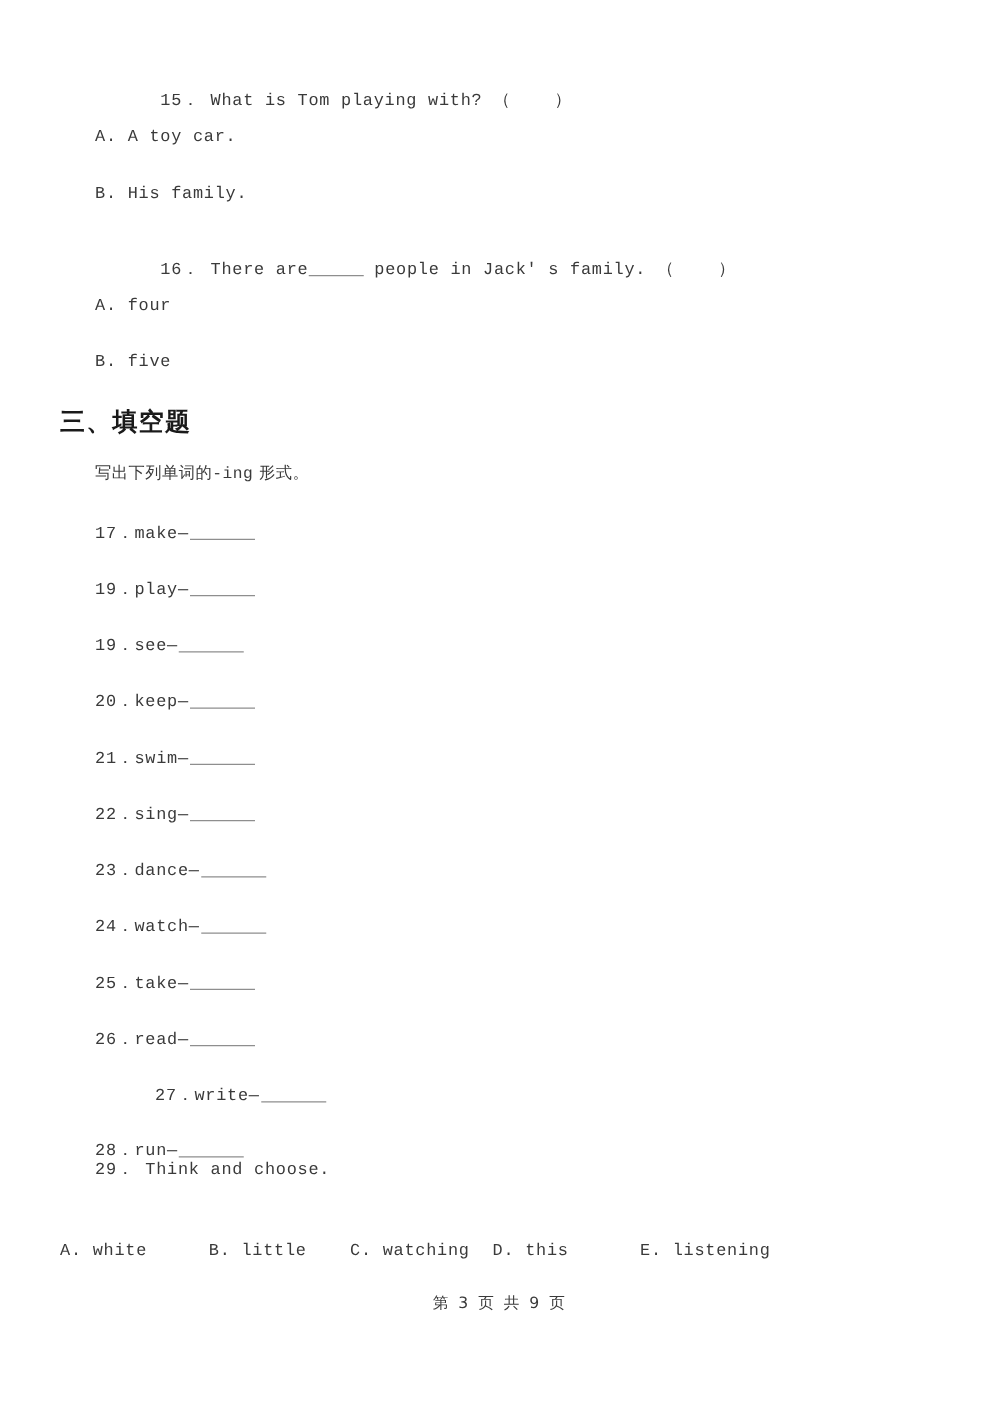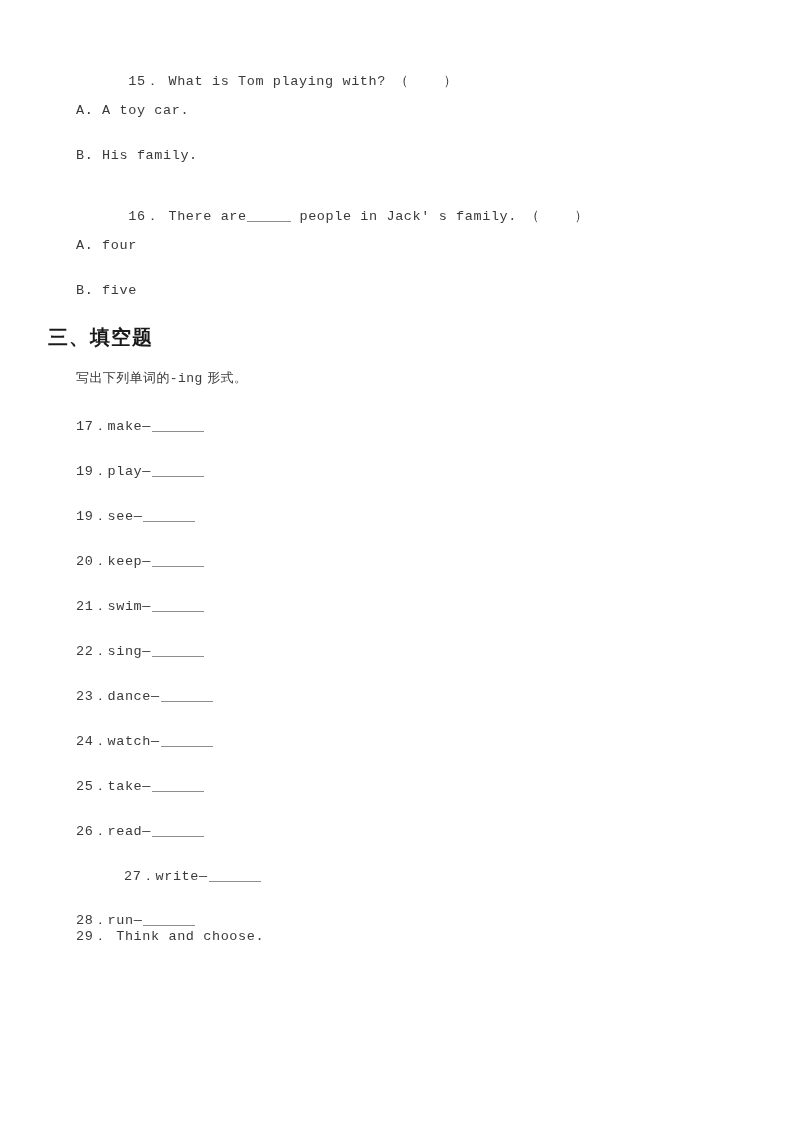--- a/index.html
+++ b/index.html
@@ -176,15 +176,23 @@
     <div class="blank-row" style="top:822px;"><span>26</span>．<span>read</span>—<span class="rule"></span></div>
 
     <div class="blank-row" style="top:867px;margin-left:48px;"><span>27</span>．<span>write</span>—<span class="rule"></span></div>
 
     <div class="blank-row" style="top:911px;"><span>28</span>．<span>run</span>—<span class="rule"></span></div>
 
   </div>
 
   <div class="line q-line" style="top:928px;"><span>29</span><span>．</span> <span>Think and choose.</span></div>
 
+  <div class="choice-bank">
+    <span class="choice" style="left:48px;">A. white</span>
+    <span class="choice" style="left:167px;">B. little</span>
+    <span class="choice" style="left:280px;">C. watching</span>
+    <span class="choice" style="left:394px;">D. this</span>
+    <span class="choice" style="left:512px;">E. listening</span>
+  </div>
 
+  <div class="footer">第 3 页 共 9 页</div>
 
 </div>
 
 </body></html>

